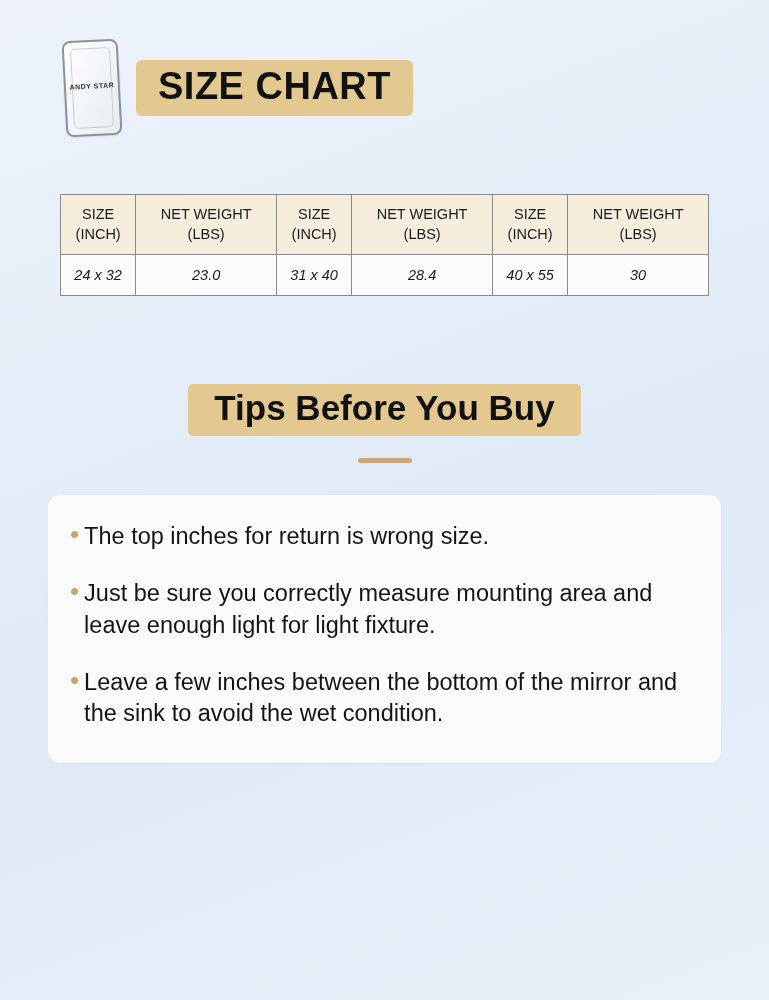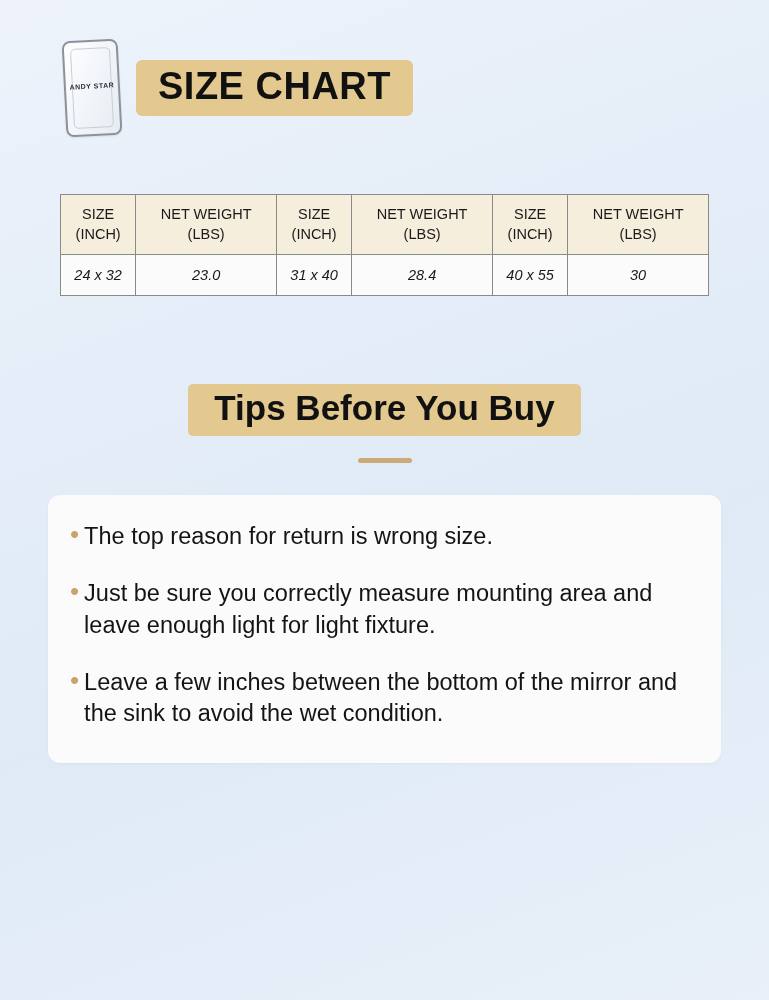--- a/index.html
+++ b/index.html
@@ -208,21 +208,21 @@
 </div>
 
 <div class="tips-title-wrap">
   <div class="tips-title">Tips Before You Buy</div>
   <div class="divider"></div>
 </div>
 
 <div class="tips-card">
   <div class="tip">
     <span class="bullet">•</span>
-    <span class="tip-text">The top reason for return is wrong size.</span>
+    <span class="tip-text">The top inches for return is wrong size.</span>
   </div>
   <div class="tip">
     <span class="bullet">•</span>
     <span class="tip-text">Just be sure you correctly measure mounting area and leave enough light for light fixture.</span>
   </div>
   <div class="tip">
     <span class="bullet">•</span>
     <span class="tip-text">Leave a few inches between the bottom of the mirror and the sink to avoid the wet condition.</span>
   </div>
 </div>

